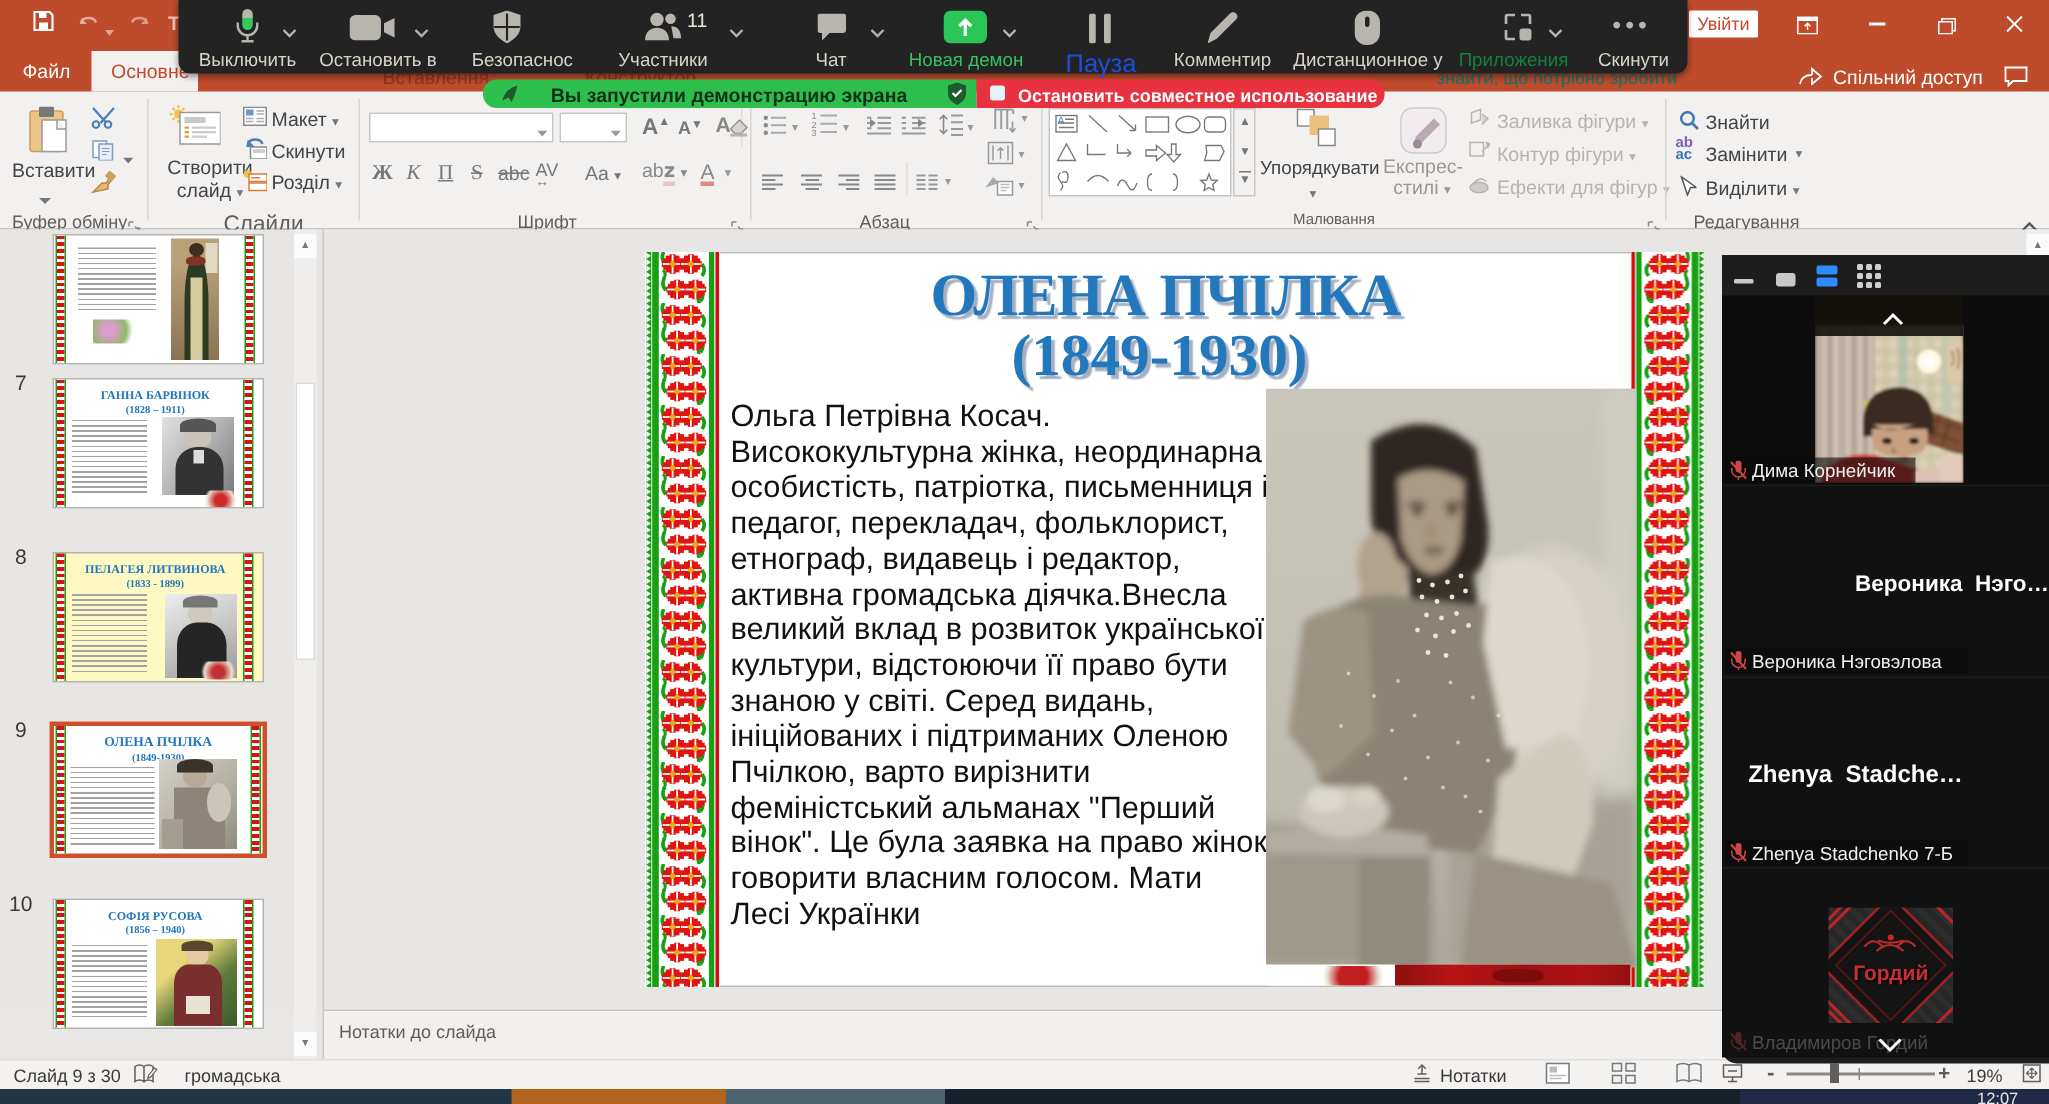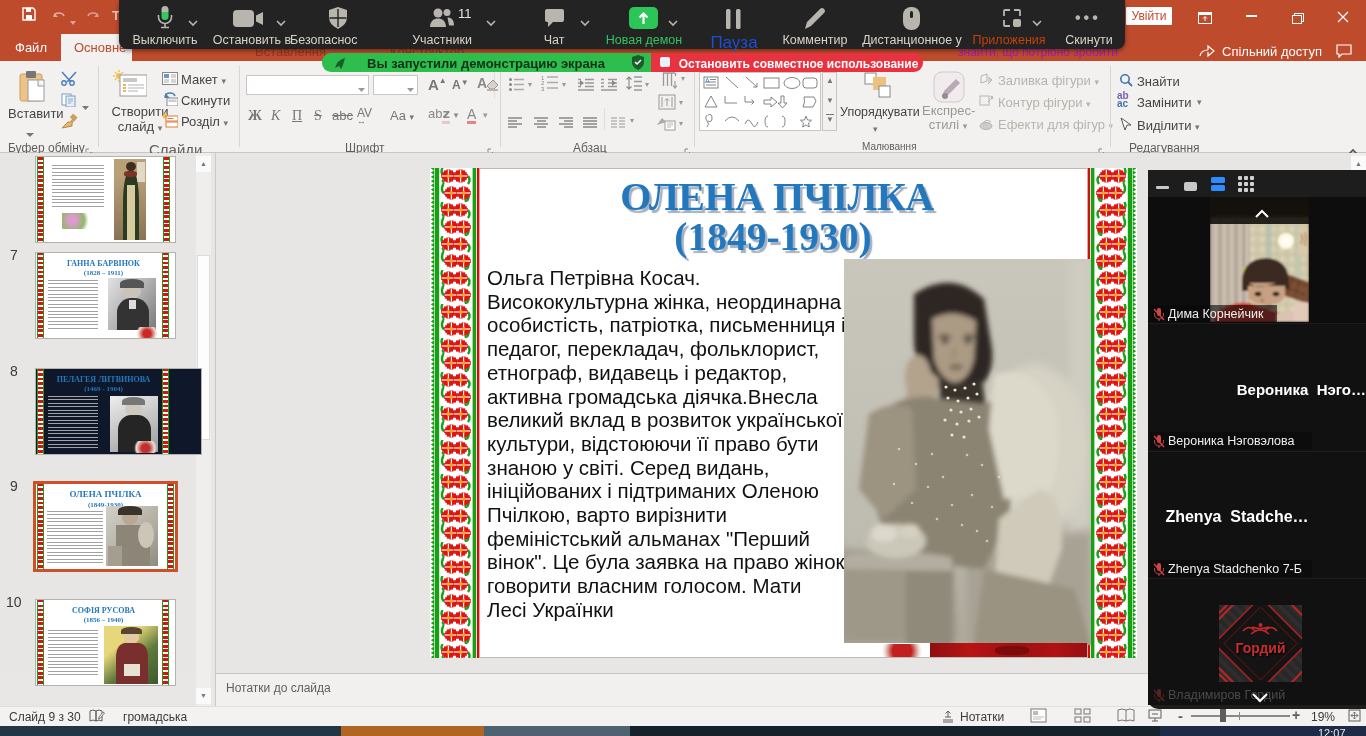--- a/index.html
+++ b/index.html
@@ -52,21 +52,21 @@
         <path d="M1 1l10 10M11 1L1 11" stroke="#fff" stroke-width="1.2"></path>
       </svg></div>
 
 <div class="abs" style="left:1199px;top:43px"><svg width="17" height="14" viewBox="0 0 17 14">
         <path d="M1 13 Q2 7 9 7 M9 7V3l6 5-6 5V9" fill="none" stroke="#fff" stroke-width="1.2"></path>
       </svg></div>
 <div class="abs" style="left:1222px;top:44px;color:#fff;font-size:13px">Спільний доступ</div>
 <div class="abs" style="left:1336px;top:44px"><svg width="16" height="14" viewBox="0 0 16 14">
         <path d="M1 1h14v9H6l-3 3v-3H1z" fill="none" stroke="#fff" stroke-width="1.2"></path>
       </svg></div>
-<div class="abs" style="left:958px;top:45px;color:#a21caf;font-size:12px">знайти, що потрібно зробити</div>
+<div class="abs" style="left:958px;top:45px;color:#0f766e;font-size:12px">знайти, що потрібно зробити</div>
 
 <div class="abs" style="left:15px;top:40px;color:#fff;font-size:13px">Файл</div>
 <div class="abs" style="left:61px;top:34px;width:71px;height:27px;background:#f3f1f0"></div>
 <div class="abs" style="left:74px;top:40px;color:#c24a2e;font-size:13px">Основне</div>
 <div class="abs" style="left:255px;top:44px;color:#8e3520;font-size:13px">Вставлення</div>
 <div class="abs" style="left:390px;top:44px;color:#8e3520;font-size:13px">Конструктор</div>
 
 <div class="abs" style="left:0;top:61px;width:1366px;height:92px;background:#f3f1f0;border-bottom:1px solid #c8c6c4"></div>
 <div id="ribbon">
 
@@ -349,24 +349,24 @@
  <div class="abs" style="left:72px;top:25px;width:48px;height:52px;background:linear-gradient(125deg,#e2e2e2,#b2b2b2 50%,#7a7a7a)">
   <div class="abs" style="left:15px;top:6px;width:18px;height:15px;background:#cac3b9;border-radius:50%"></div>
   <div class="abs" style="left:12px;top:1px;width:24px;height:9px;background:#555;border-radius:50% 50% 0 0"></div>
   <div class="abs" style="left:9px;top:20px;width:32px;height:32px;background:#333;border-radius:45% 45% 0 0"></div>
   <div class="abs" style="left:21px;top:22px;width:7px;height:9px;background:#ddd"></div>
  </div>
  <div class="abs" style="left:98px;top:74px;width:26px;height:11px;background:radial-gradient(circle at 50% 60%,#cc2828 0 26%,#eadfd4 60%,transparent 75%)"></div>
 </div>
 
 <div class="abs" style="left:10px;top:363px;font-size:14px;color:#3b3a39">8</div>
-<div class="abs" style="left:35px;top:368px;width:167px;height:87px;background:#0f172a;border:1px solid #b5b3b1">
+<div class="abs" style="left:35px;top:368px;width:141px;height:87px;background:#fef9c3;border:1px solid #b5b3b1">
  <div class="abs emb-mini" style="left:1px;top:0;width:7px;height:85px"></div>
  <div class="abs emb-mini" style="left:126px;top:0;width:7px;height:85px"></div>
- <div class="abs" style="left:0;top:6px;width:135px;text-align:center;font-size:8px;font-weight:bold;color:#2377bd;font-family:'Liberation Serif',serif">ПЕЛАГЕЯ ЛИТВИНОВА<br><span style="font-size:7px">(1469 - 1904)</span></div>
+ <div class="abs" style="left:0;top:6px;width:135px;text-align:center;font-size:8px;font-weight:bold;color:#2377bd;font-family:'Liberation Serif',serif">ПЕЛАГЕЯ ЛИТВИНОВА<br><span style="font-size:7px">(1833 - 1899)</span></div>
  <div class="abs tl" style="left:12px;top:27px;width:50px;height:52px"></div>
  <div class="abs" style="left:74px;top:27px;width:48px;height:56px;background:linear-gradient(155deg,#eee,#c5c5c5 50%,#9a9a9a)">
   <div class="abs" style="left:15px;top:6px;width:17px;height:14px;background:#cfc8be;border-radius:50%"></div>
   <div class="abs" style="left:12px;top:1px;width:23px;height:8px;background:#777;border-radius:50% 50% 0 0"></div>
   <div class="abs" style="left:8px;top:19px;width:33px;height:37px;background:#252525;border-radius:40% 40% 0 0"></div>
  </div>
  <div class="abs" style="left:96px;top:72px;width:27px;height:12px;background:radial-gradient(circle at 50% 60%,#c03030 0 26%,#eadfd4 60%,transparent 75%)"></div>
 </div>
 
 <div class="abs" style="left:10px;top:478px;font-size:14px;color:#3b3a39">9</div>
@@ -640,21 +640,21 @@
         </svg></div>
 <div class="abs" style="left:276px;top:13px"><svg width="10" height="7">
           <path d="M1 1l4 4 4-4" stroke="#b8b4ae" stroke-width="1.6" fill="none"></path>
         </svg></div>
 <div class="abs" style="left:206px;top:33px;width:92px;text-align:center;font-size:12.5px;color:#d8d2c8">Остановить в</div>
 
 <div class="abs" style="left:328px;top:7px"><svg width="20" height="22" viewBox="0 0 20 22">
           <path d="M10 0l9 3v7c0 6-4 9-9 12-5-3-9-6-9-12V3z" fill="#b8b4ae"></path>
           <path d="M10 2v18M10 11H1.5M10 11h8.5" stroke="#232323" stroke-width="1.4"></path>
         </svg></div>
-<div class="abs" style="left:290px;top:33px;width:92px;text-align:left;font-size:12.5px;color:#d8d2c8">Безопаснос</div>
+<div class="abs" style="left:290px;top:33px;width:92px;text-align:right;font-size:12.5px;color:#d8d2c8">Безопаснос</div>
 
 <div class="abs" style="left:430px;top:8px"><svg width="24" height="19" viewBox="0 0 24 19">
           <circle cx="8" cy="5" r="4.5" fill="#b8b4ae"></circle>
           <path d="M0 19c0-6 4-8.5 8-8.5s8 2.5 8 8.5z" fill="#b8b4ae"></path>
           <circle cx="17" cy="4.5" r="3.5" fill="#b8b4ae"></circle>
           <path d="M17.5 9.5c4 0 6.5 2.5 6.5 8h-5" fill="#b8b4ae"></path>
         </svg></div>
 <div class="abs" style="left:458px;top:6px;font-size:13px;color:#e8e4de">11</div>
 <div class="abs" style="left:486px;top:13px"><svg width="10" height="7">
           <path d="M1 1l4 4 4-4" stroke="#b8b4ae" stroke-width="1.6" fill="none"></path>
@@ -697,21 +697,21 @@
 
 <div class="abs" style="left:1002px;top:8px"><svg width="20" height="20" viewBox="0 0 20 20">
           <g fill="none" stroke="#b8b4ae" stroke-width="1.8">
             <path d="M8 2H3a1 1 0 00-1 1v5M12 2h5a1 1 0 011 1v5M2 12v5a1 1 0 001 1h5"></path>
             <rect x="11" y="11" width="8" height="8" rx="2" fill="#b8b4ae" stroke="none"></rect>
           </g>
         </svg></div>
 <div class="abs" style="left:1032px;top:13px"><svg width="10" height="7">
           <path d="M1 1l4 4 4-4" stroke="#b8b4ae" stroke-width="1.6" fill="none"></path>
         </svg></div>
-<div class="abs" style="left:963px;top:33px;width:92px;text-align:center;font-size:12.5px;color:#c2410c">Приложения</div>
+<div class="abs" style="left:963px;top:33px;width:92px;text-align:center;font-size:12.5px;color:#15803d">Приложения</div>
 
 <div class="abs" style="left:1075px;top:14px;letter-spacing:3px;font-size:16px;color:#b8b4ae;font-weight:bold;line-height:8px">•••</div>
 <div class="abs" style="left:1043px;top:33px;width:92px;text-align:center;font-size:12.5px;color:#d8d2c8">Скинути</div>
 </div>
 
 <div id="notif">
 <div class="abs" style="left:322px;top:53px;width:329px;height:19px;background:#2ebe4d;border-radius:9px 0 0 9px"></div>
 <div class="abs" style="left:333px;top:56px"><svg width="14" height="13" viewBox="0 0 14 13">
           <path d="M12 1Q4 3 2 11L6 9l2 3 2-4z" fill="#1a5c2a"></path>
         </svg></div>

